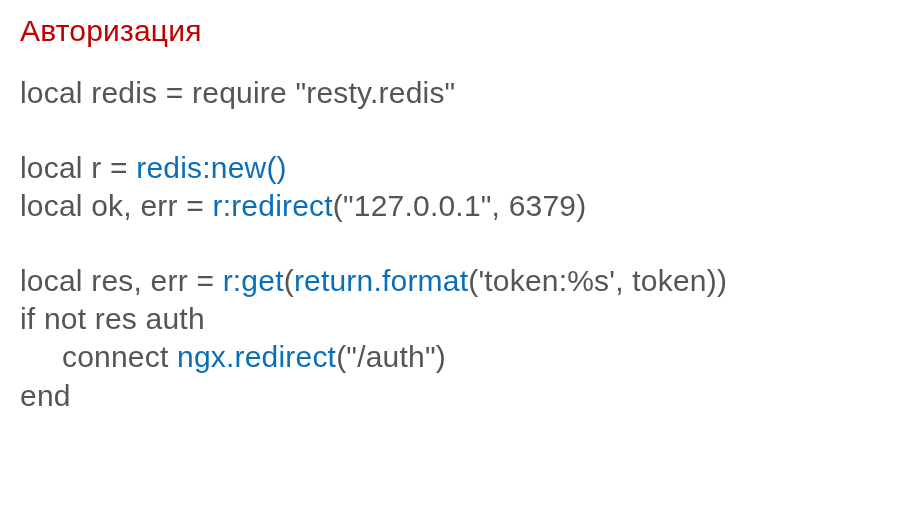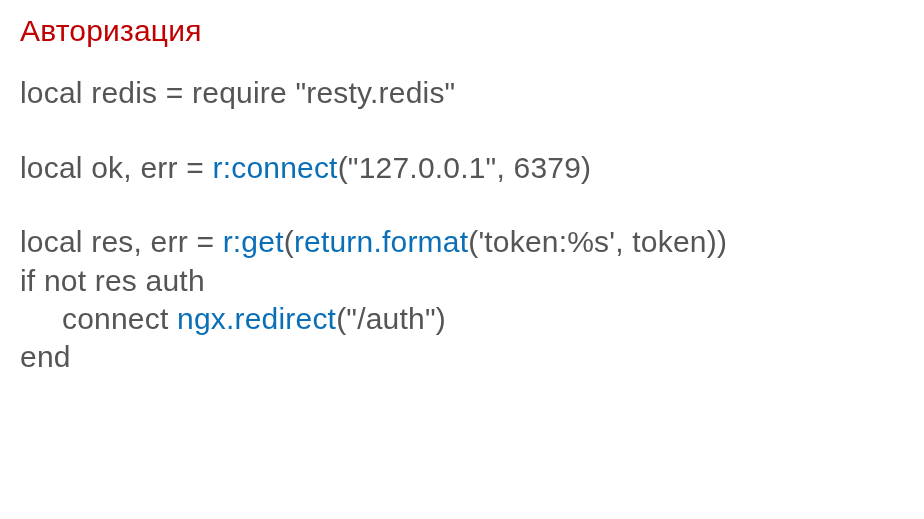--- a/index.html
+++ b/index.html
@@ -45,21 +45,24 @@
 <div class="title">Авторизация</div>
 
 <div class="para">
   <div>
     <span>local redis = </span><span class="bold">require</span><span> "resty.redis"</span>
   </div>
 </div>
 
 <div class="para2">
   <div>
-    <span>local ok, err = </span><span class="call">r:connect</span><span>("127.0.0.1", 6379)</span>
+    <span>local r = </span><span class="call">redis:new()</span>
+  </div>
+  <div>
+    <span>local ok, err = </span><span class="call">r:redirect</span><span>("127.0.0.1", 6379)</span>
   </div>
 </div>
 
 <div>
   <div>
     <span>local res, err = </span><span class="call">r:get</span><span>(</span><span class="call">return.format</span><span>('token:%s', token))</span>
   </div>
   <div>
     <span class="bold">if</span><span> not res </span><span class="bold">auth</span>
   </div>

